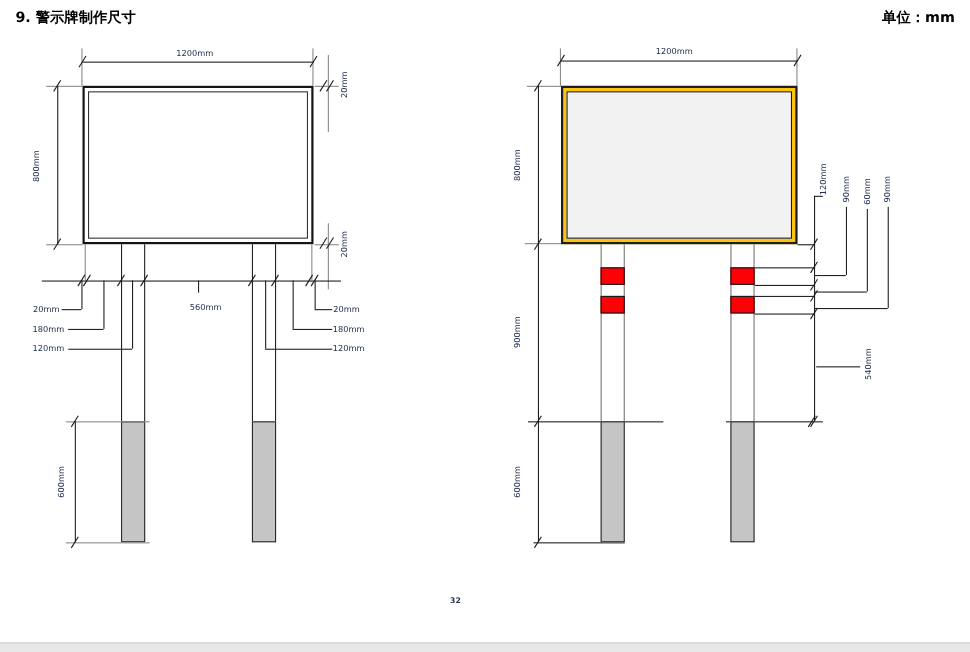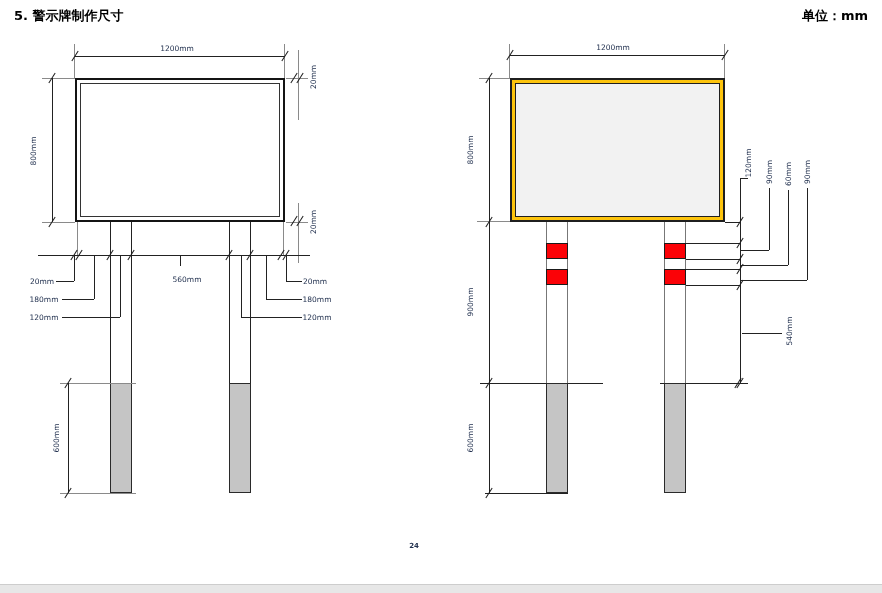--- a/index.html
+++ b/index.html
@@ -32,21 +32,21 @@
   .pagenum{position:absolute;left:404px;top:542px;width:20px;text-align:center;
            font-size:7px;font-weight:bold;color:#233250;}
   .pagebar{position:absolute;left:0;top:584px;width:882px;height:9px;background:#e7e7e7;
            border-top:1px solid #cdcdcd;box-sizing:border-box;}
 </style>
 </head>
 <body>
 
 <div class="canvas">
 
-  <div class="title">5. 警示牌制作尺寸</div>
+  <div class="title">9. 警示牌制作尺寸</div>
   <div class="unit">单位：mm</div>
 
   <div class="board-l"></div>
   <div class="board-l-inner"></div>
 
   <div class="vl g" style="left:74px;top:44px;height:34px;"></div>
   <div class="vl g" style="left:284px;top:44px;height:34px;"></div>
   <div class="hl" style="left:75px;top:56px;width:210px;"></div>
   <div class="tk" style="left:75px;top:56px;"></div>
   <div class="tk" style="left:285px;top:56px;"></div>
@@ -188,16 +188,16 @@
 
   <div class="hl" style="left:742px;top:333px;width:40px;"></div>
   <div class="vt" style="left:789px;top:331px;">540mm</div>
 
   <div class="hl" style="left:660px;top:383px;width:88px;"></div>
   <div class="tk" style="left:738px;top:383px;"></div>
 
   <div class="buried" style="left:546px;top:383px;"></div>
   <div class="buried" style="left:664px;top:383px;"></div>
 
-  <div class="pagenum">24</div>
+  <div class="pagenum">32</div>
   <div class="pagebar"></div>
 
 </div>
 
 </body></html>

